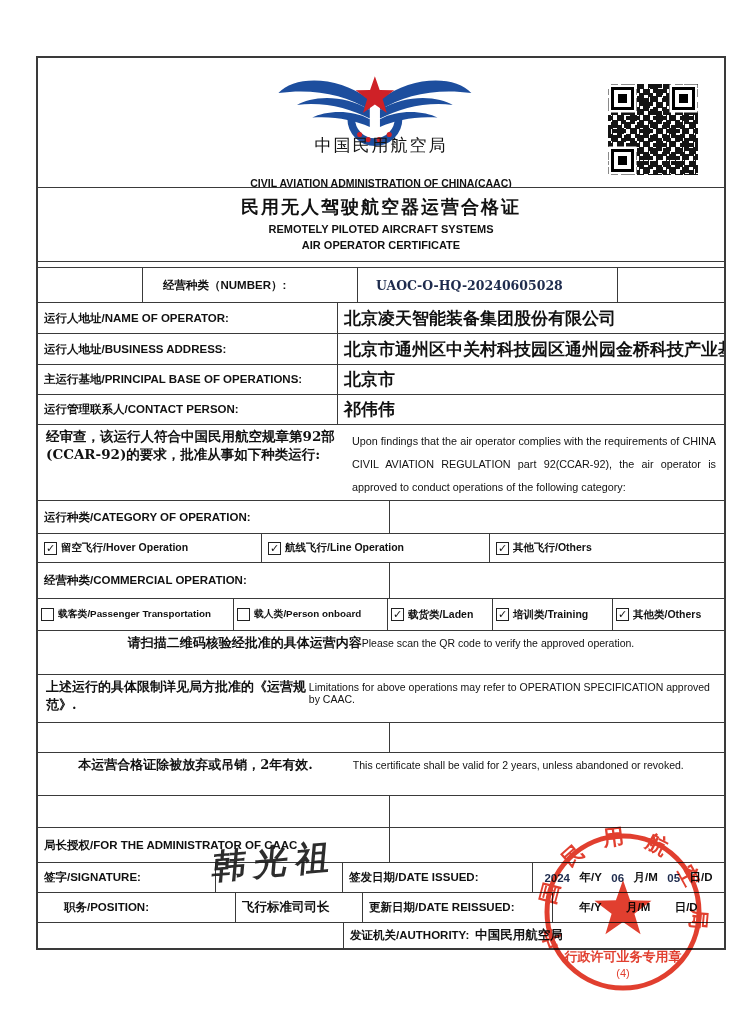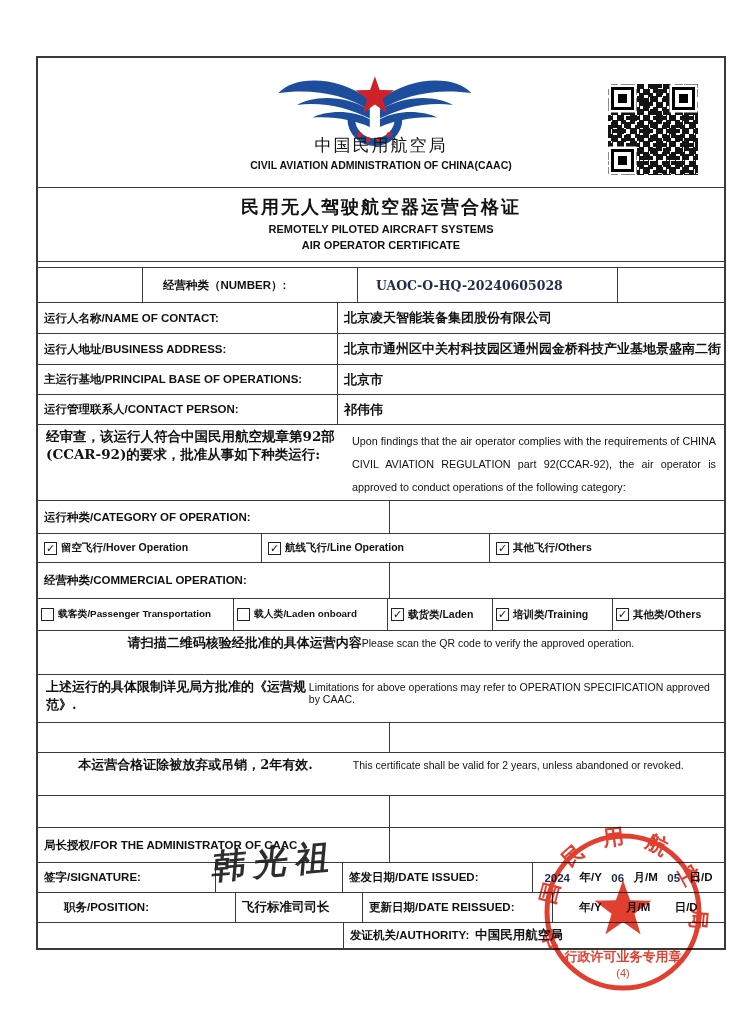--- a/index.html
+++ b/index.html
@@ -5,33 +5,33 @@
   html,body{margin:0;padding:0;background:#fff;}
   .page{position:relative;width:756px;height:1018px;background:#ffffff;overflow:hidden;
         font-family:"Liberation Sans","DejaVu Sans",sans-serif;color:#111;}
   .cert{position:absolute;left:36px;top:56px;width:690px;border:2px solid #3a3a3a;background:#fff;
         display:flex;flex-direction:column;box-sizing:border-box;}
   .row{display:flex;flex:none;box-sizing:border-box;border-bottom:1.5px solid #3a3a3a;position:relative;overflow:hidden;}
   .row.last{border-bottom:none;}
   .c{box-sizing:border-box;border-right:1.5px solid #3a3a3a;padding:2px 6px;display:flex;align-items:center;overflow:hidden;}
   .c.nb{border-right:none;}
   .lbl{font-weight:700;font-size:11.5px;letter-spacing:0;white-space:nowrap;}
-  .val{font-weight:700;font-size:13px;font-family:"DejaVu Serif","Liberation Serif",serif;white-space:nowrap;}
+  .val{font-weight:700;font-size:17px;font-family:"DejaVu Serif","Liberation Serif",serif;white-space:nowrap;}
   .blockrow{flex-direction:row;justify-content:center;align-items:flex-start;padding:3px 8px;display:flex;}
   .cnline{font-weight:700;font-size:13px;font-family:"DejaVu Serif","Liberation Serif",serif;}
   .enline{font-size:10.5px;margin-top:3px;}
   .just{text-align:justify;line-height:23px;width:100%;font-size:10.8px;margin-top:2px;}
   .cb{flex:none;width:11px;height:11px;border:1.6px solid #222;margin-right:4px;display:inline-flex;
       align-items:center;justify-content:center;font-size:11px;font-weight:700;line-height:1;color:#111;background:#fff;}
   .cbl{font-weight:700;font-size:10.5px;white-space:nowrap;}
   
   .hdr{display:block;}
   .org-cn{position:absolute;left:0;top:76px;width:100%;text-align:center;font-size:17px;letter-spacing:2px;
           font-family:"DejaVu Serif","Liberation Serif",serif;color:#141414;}
-  .org-en{position:absolute;left:0;top:101px;width:100%;text-align:center;font-size:10.5px;font-weight:700;}
+  .org-en{position:absolute;left:0;top:119px;width:100%;text-align:center;font-size:10.5px;font-weight:700;}
   .logo{position:absolute;left:50%;transform:translateX(-53%);top:8px;}
   .qr{position:absolute;right:26px;top:26px;width:90px;height:91px;
       background:
         repeating-conic-gradient(from 0deg,#141414 0% 25%,rgba(255,255,255,0) 0% 50%) 0 0/9px 9px,
         repeating-conic-gradient(from 0deg,#141414 0% 25%,#fff 0% 50%) 3px 5px/13px 13px;
       outline:3px solid #fff;}
   .finder{position:absolute;width:17px;height:17px;border:3.5px solid #000;background:#fff;
           display:flex;align-items:center;justify-content:center;box-shadow:0 0 0 2.5px #fff;}
   .finder::after{content:"";width:9px;height:9px;background:#000;}
   
@@ -100,21 +100,21 @@
         <span class="lbl">经营种类（NUMBER）:</span>
       </div>
       <div class="c" style="width:260px;">
         <span class="val" style="font-size:12.5px;color:#1e2b4d;margin-left:12px;">UAOC-O-HQ-20240605028</span>
       </div>
       <div class="c nb" style="flex:1;"></div>
     </div>
 
     <div class="row" style="height:31px;">
       <div class="c" style="width:300px;">
-          <span class="lbl">运行人名称/NAME OF CONTACT:</span>
+          <span class="lbl">运行人地址/NAME OF OPERATOR:</span>
         </div>
       <div class="c nb" style="flex:1;">
           <span class="val">北京凌天智能装备集团股份有限公司</span>
         </div>
     </div>
     <div class="row" style="height:31px;">
       <div class="c" style="width:300px;">
           <span class="lbl">运行人地址/BUSINESS ADDRESS:</span>
         </div>
       <div class="c nb" style="flex:1;">
@@ -170,21 +170,21 @@
         </div>
       <div class="c nb" style="flex:1;"></div>
     </div>
     <div class="row" style="height:32px;">
       <div class="c" style="width:196px;padding:2px 3px;">
         <span class="cb"></span>
         <span class="cbl" style="font-size:9.8px;">载客类/Passenger Transportation</span>
       </div>
       <div class="c" style="width:154px;padding:2px 3px;">
         <span class="cb"></span>
-        <span class="cbl" style="font-size:9.8px;">载人类/Laden onboard</span>
+        <span class="cbl" style="font-size:9.8px;">载人类/Person onboard</span>
       </div>
       <div class="c" style="width:105px;padding:2px 3px;">
         <span class="cb">✓</span>
         <span class="cbl">载货类/Laden</span>
       </div>
       <div class="c" style="width:120px;padding:2px 3px;">
         <span class="cb">✓</span>
         <span class="cbl">培训类/Training</span>
       </div>
       <div class="c nb" style="flex:1;padding:2px 3px;">

